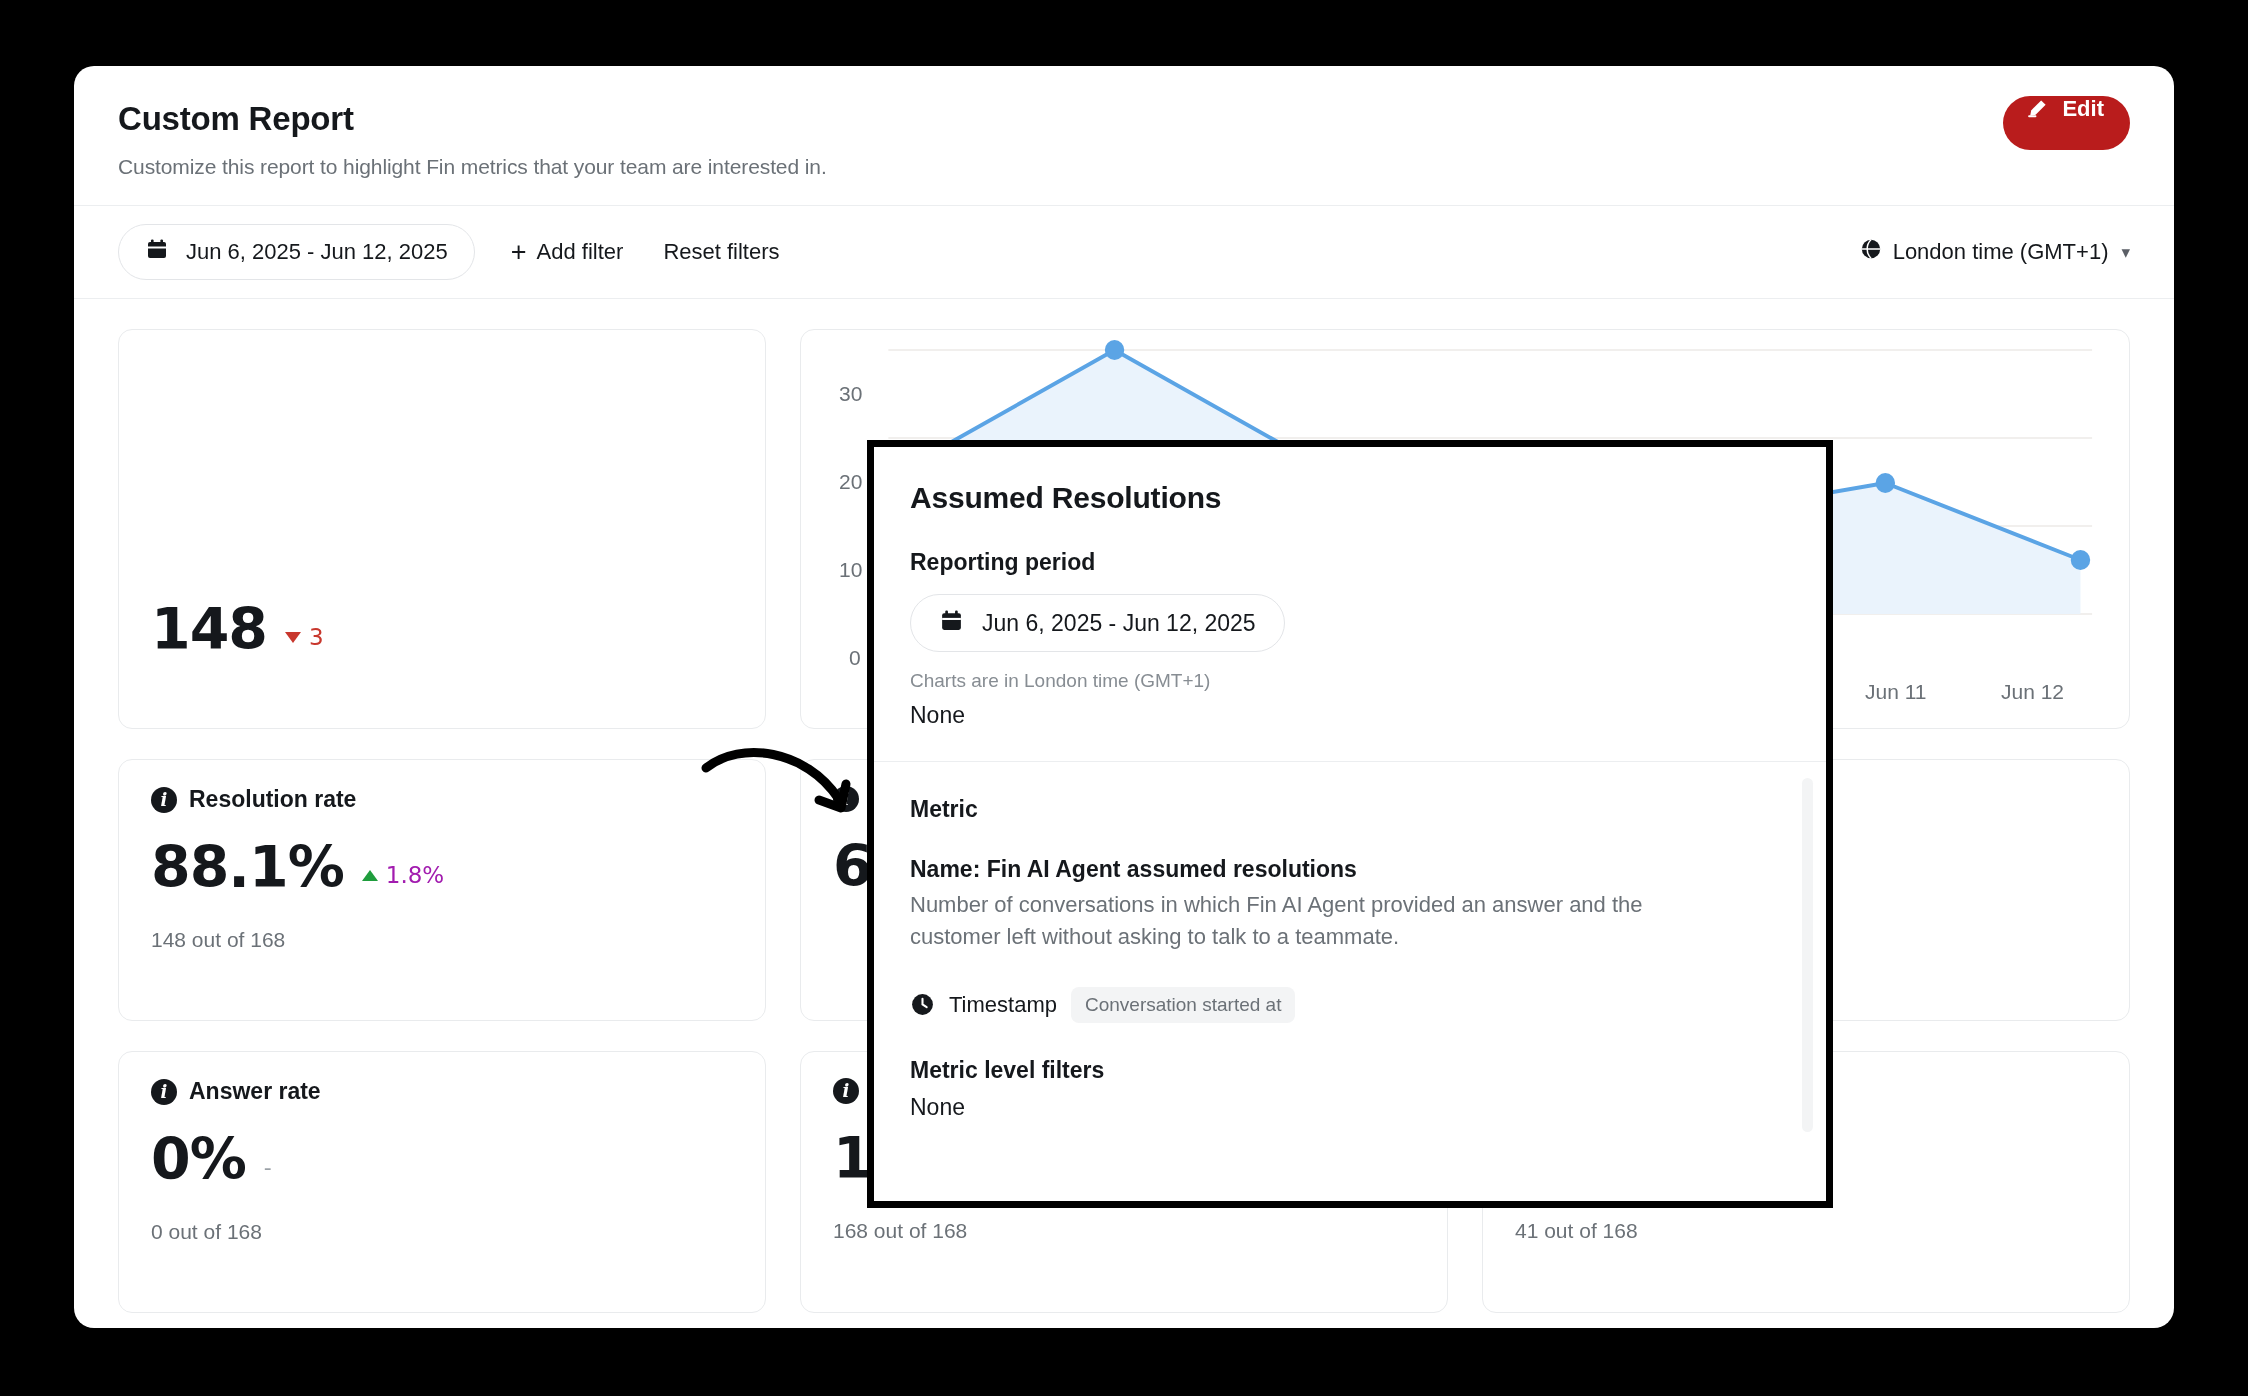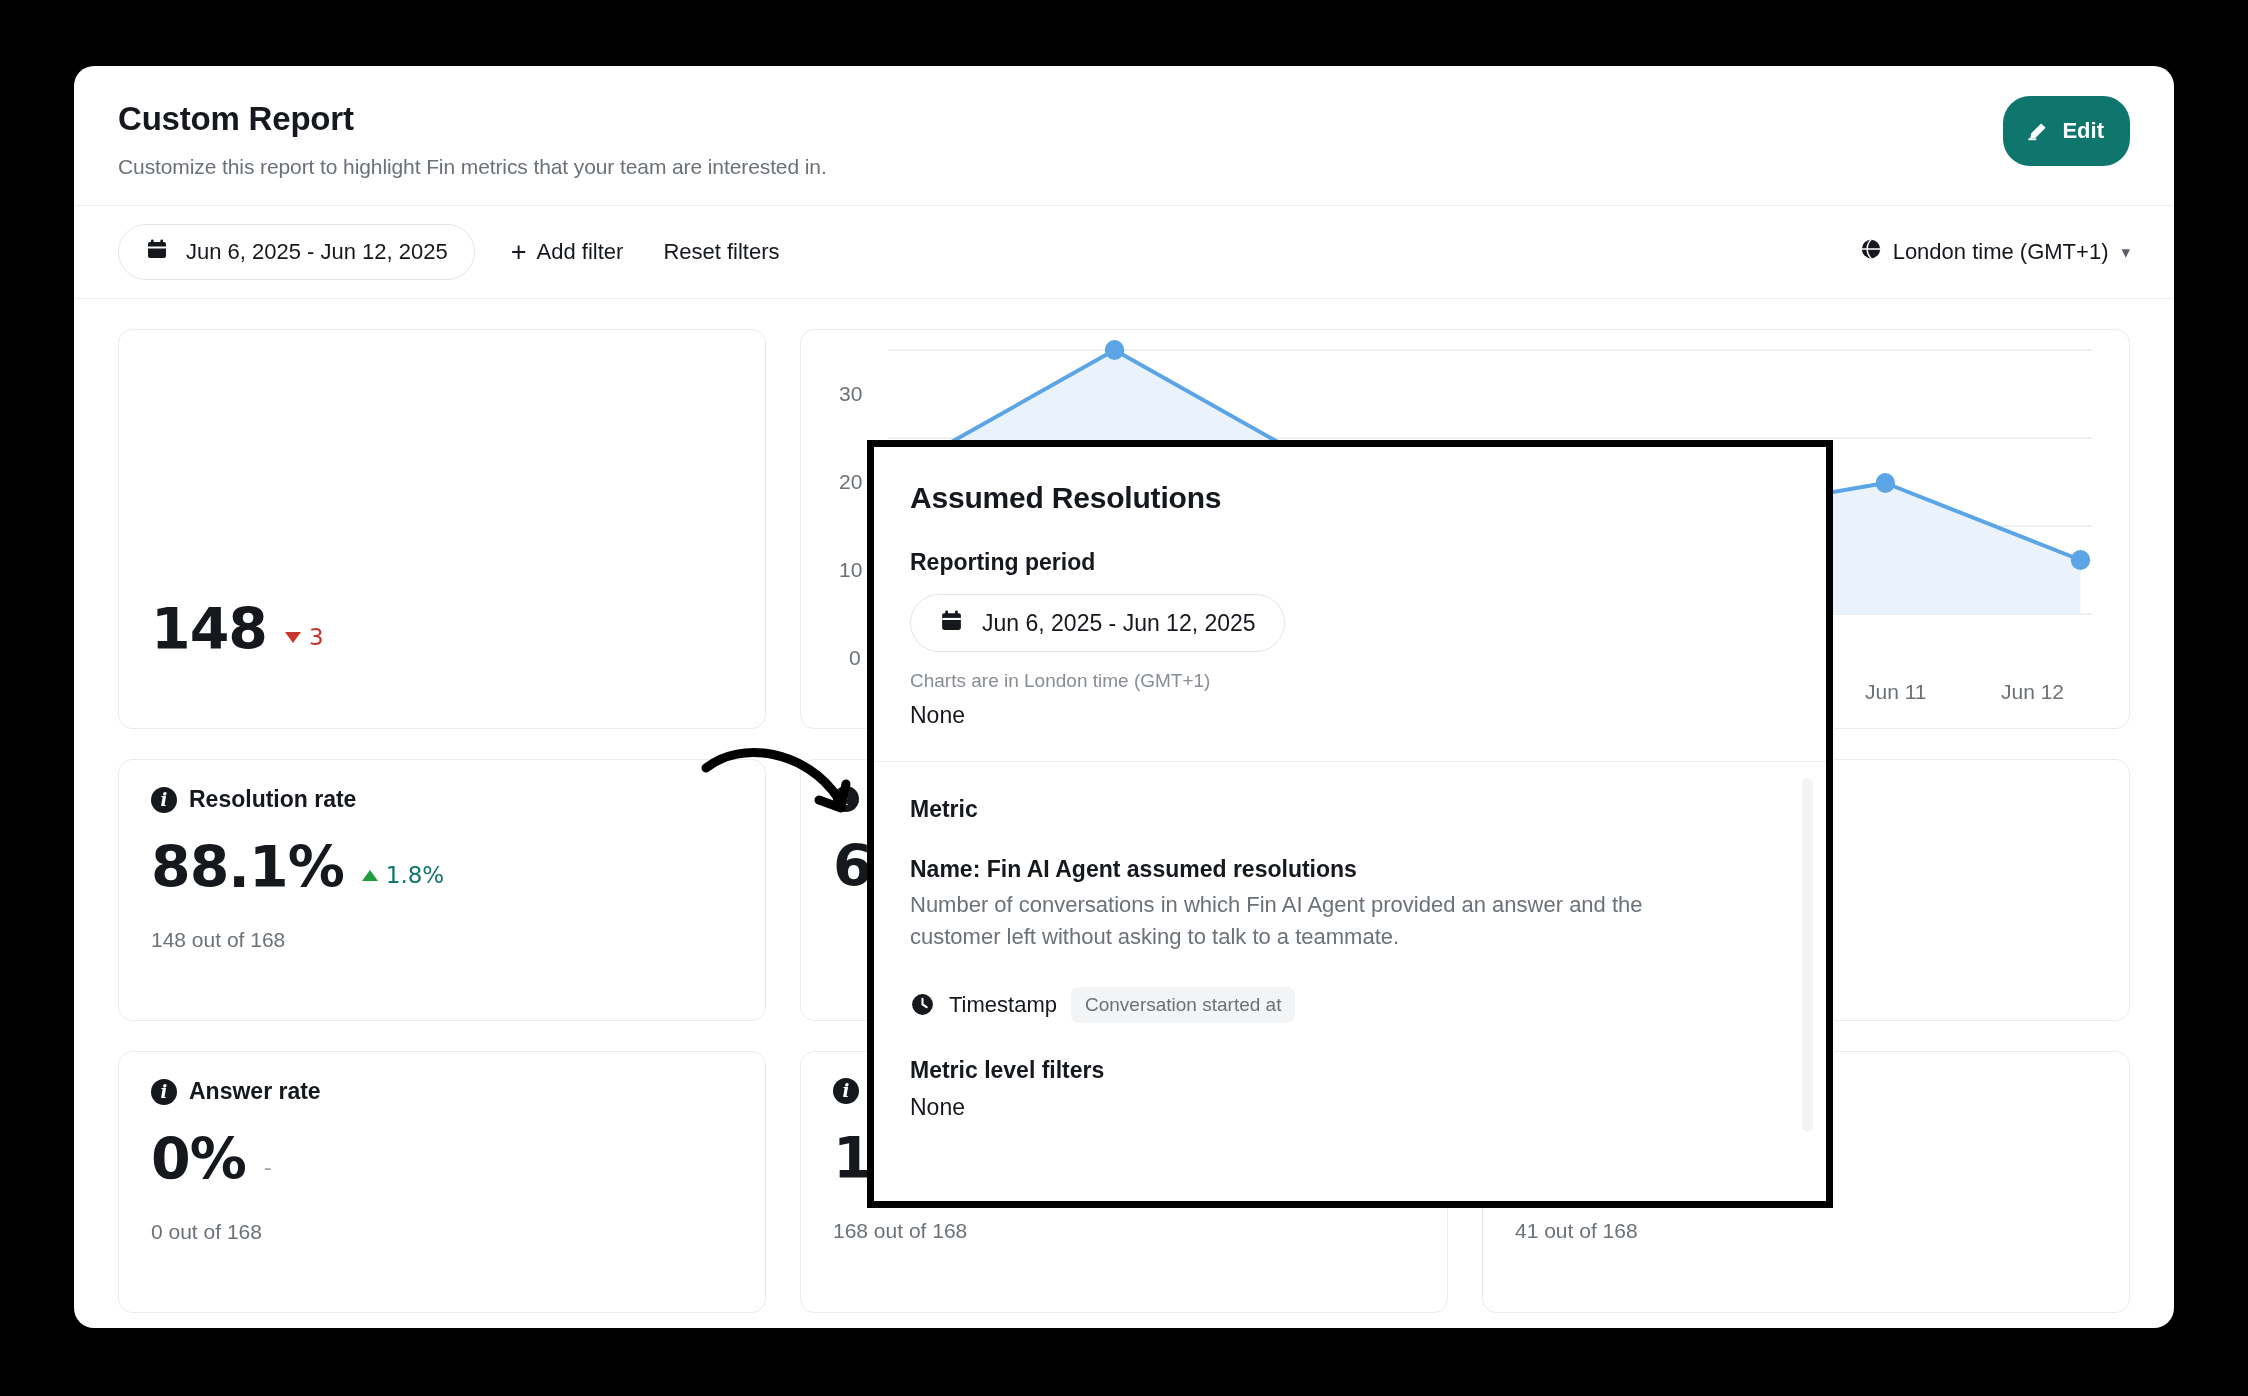--- a/index.html
+++ b/index.html
@@ -35,25 +35,24 @@
   .page-subtitle {
     margin-top: 17px;
     font-size: 21px;
     color: #6b7177;
     letter-spacing: -0.1px;
   }
   .edit-button {
     position: absolute;
     right: 44px; top: 30px;
     display: inline-flex;
-    align-items: center;
     gap: 12px;
-    height: 70px;
+    height: 54px;
     padding: 0 26px 0 22px;
-    background: #0f766e;
+    background: #b91c1c;
     color: #ffffff;
     border-radius: 27px;
     font-size: 22px;
     font-weight: 600;
     cursor: pointer;
     user-select: none;
   }
   .edit-button svg { display: block; }
 
   
@@ -162,21 +161,21 @@
     margin-top: 26px;
   }
   .delta {
     display: inline-flex;
     align-items: center;
     gap: 8px;
     font-family: "DejaVu Sans", sans-serif;
     font-size: 23px;
     margin-bottom: 8px;
   }
-  .delta.up { color: #0f766e; }
+  .delta.up { color: #a21caf; }
   .delta.down { color: #c8372d; }
   .delta.flat { color: #9aa0a6; }
   .tri-up {
     width: 0; height: 0;
     border-left: 8px solid transparent;
     border-right: 8px solid transparent;
     border-bottom: 11px solid #1f9d3d;
   }
   .tri-down {
     width: 0; height: 0;

